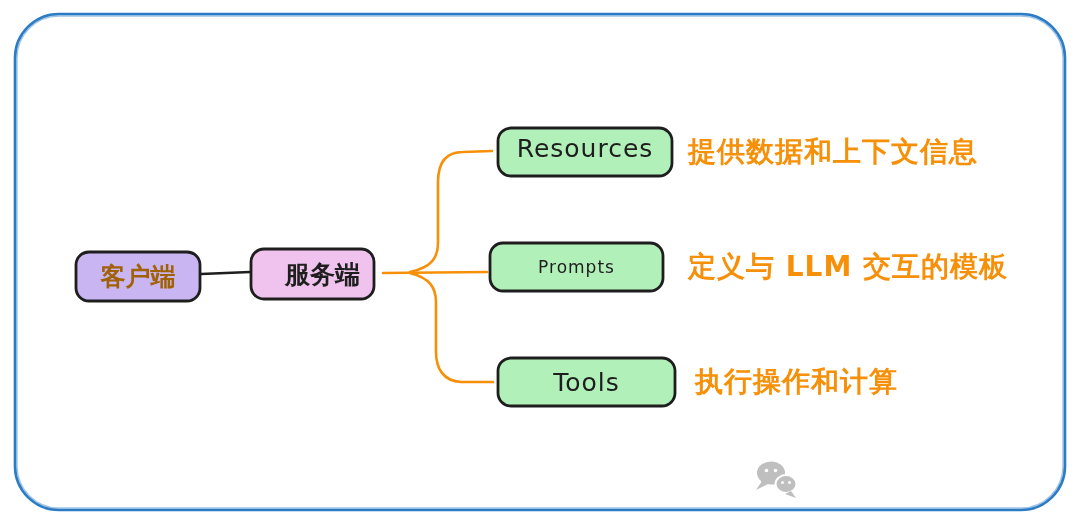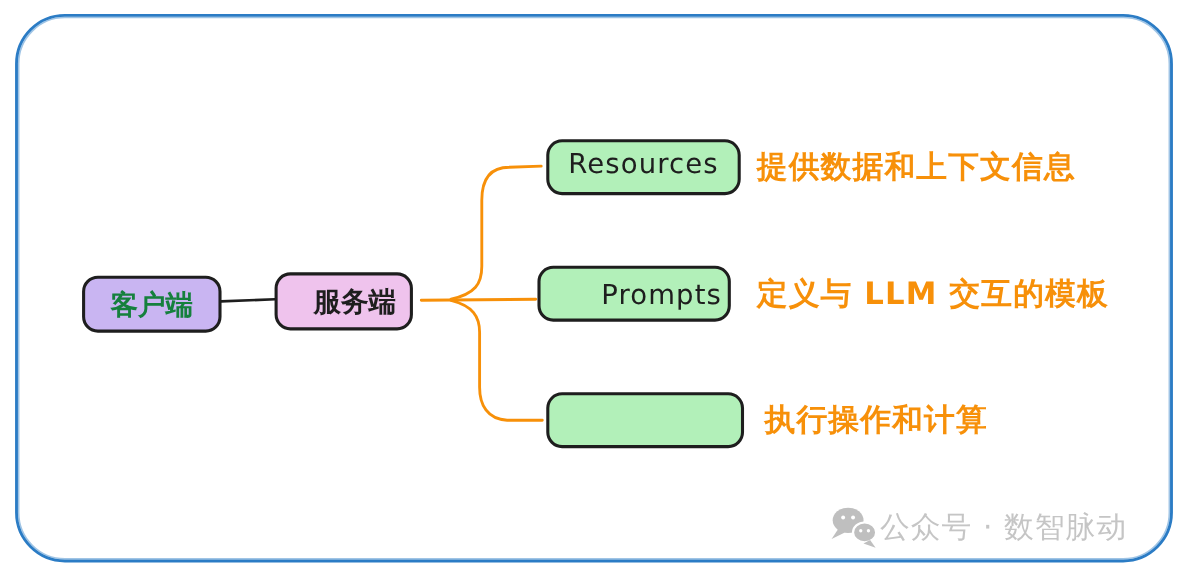--- a/index.html
+++ b/index.html
@@ -62,30 +62,30 @@
       <path d="M 762 481 L 756 490 L 768 484 Z" fill="#bfbfbf"></path>
       <ellipse cx="786" cy="484" rx="10.5" ry="9" stroke="#ffffff" stroke-width="2" fill="#bfbfbf"></ellipse>
       <path d="M 791 491 L 796 498 L 785 494 Z" fill="#bfbfbf"></path>
       <circle cx="766.5" cy="470.5" r="1.8" fill="#ffffff"></circle>
       <circle cx="775.5" cy="470.5" r="1.8" fill="#ffffff"></circle>
       <circle cx="782.5" cy="482.5" r="1.5" fill="#ffffff"></circle>
       <circle cx="789.5" cy="482.5" r="1.5" fill="#ffffff"></circle>
     </g>
   </svg>
 
-  <div class="node-label" style="left: 76px; top: 252px; width: 124px; height: 49px; font-size: 25px; color: #15803d;">客户端</div>
+  <div class="node-label" style="left: 76px; top: 252px; width: 124px; height: 49px; font-size: 25px; color: #a16207;">客户端</div>
 
   <div class="node-label" style="left: 251px; top: 249px; width: 143px; height: 50px; font-size: 25px; color: rgb(30, 30, 30);">服务端</div>
 
   <div class="node-label en" style="left: 498px; top: 128px; width: 174px; height: 40px; font-size: 25px; color: rgb(30, 30, 30);">Resources</div>
 
-  <div class="node-label en" style="left: 490px; top: 243px; width: 173px; height: 48px; font-size: 25px; color: rgb(30, 30, 30); padding-left: 25px;">Prompts</div>
+  <div class="node-label en" style="left: 490px; top: 243px; width: 173px; height: 48px; font-size: 17px; color: rgb(30, 30, 30);">Prompts</div>
 
+  <div class="node-label en" style="left: 498px; top: 358px; width: 177px; height: 48px; font-size: 25px; color: rgb(30, 30, 30);">Tools</div>
 
   <div class="annotation" style="left: 688px; top: 250px; height: 33px; color: rgb(247, 144, 9);">定义与 LLM 交互的模板</div>
 
   <div class="annotation" style="left: 688px; top: 135px; height: 33px; color: rgb(247, 144, 9);">提供数据和上下文信息</div>
 
   <div class="annotation" style="left: 695px; top: 365px; height: 33px; color: rgb(247, 144, 9);">执行操作和计算</div>
 
-  <div class="watermark" style="color: rgb(197, 197, 197);">公众号 · 数智脉动</div>
 
 </div>
 
 </body></html>

